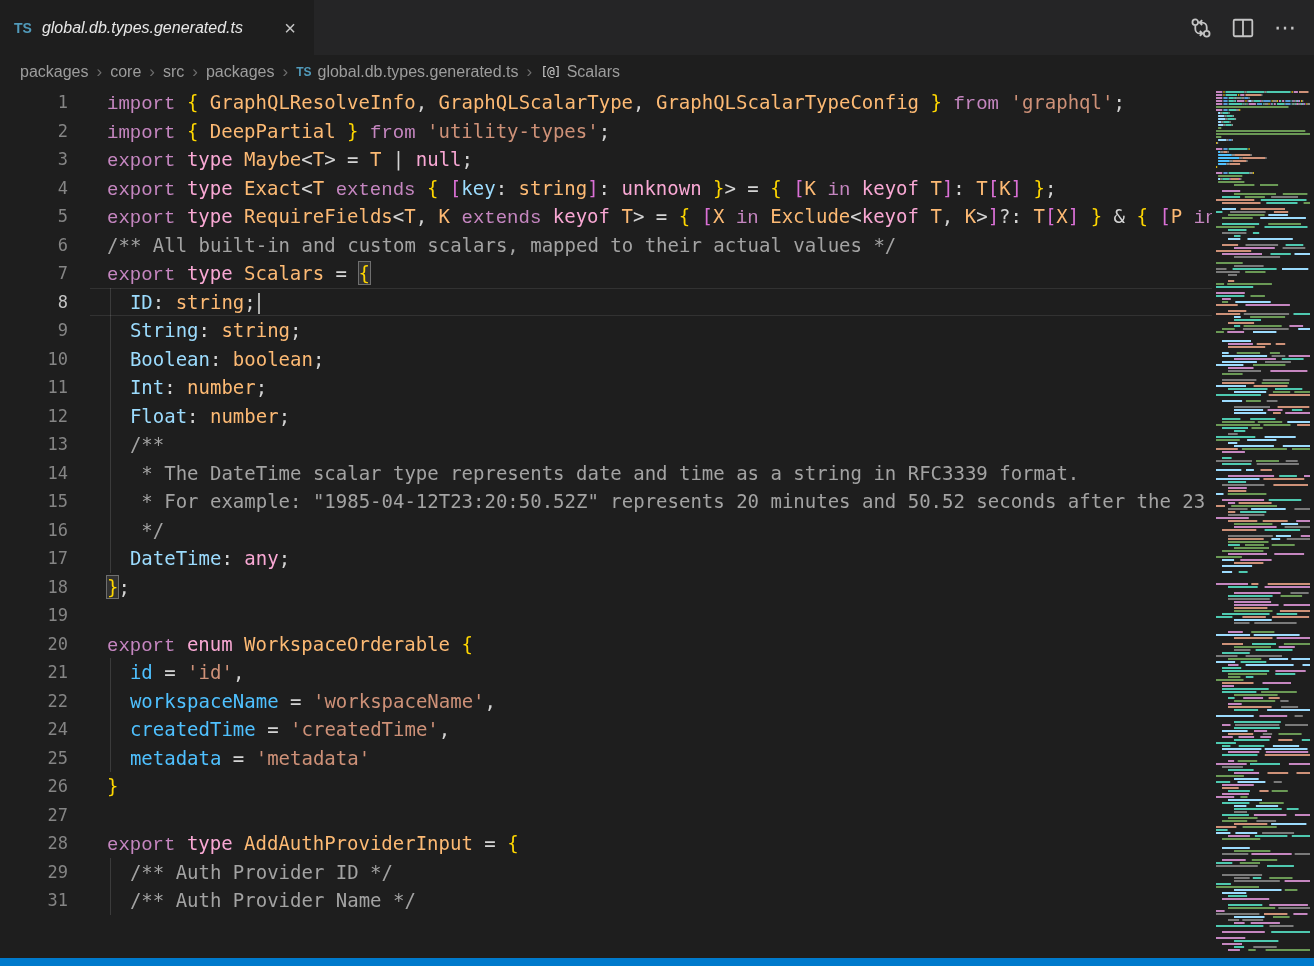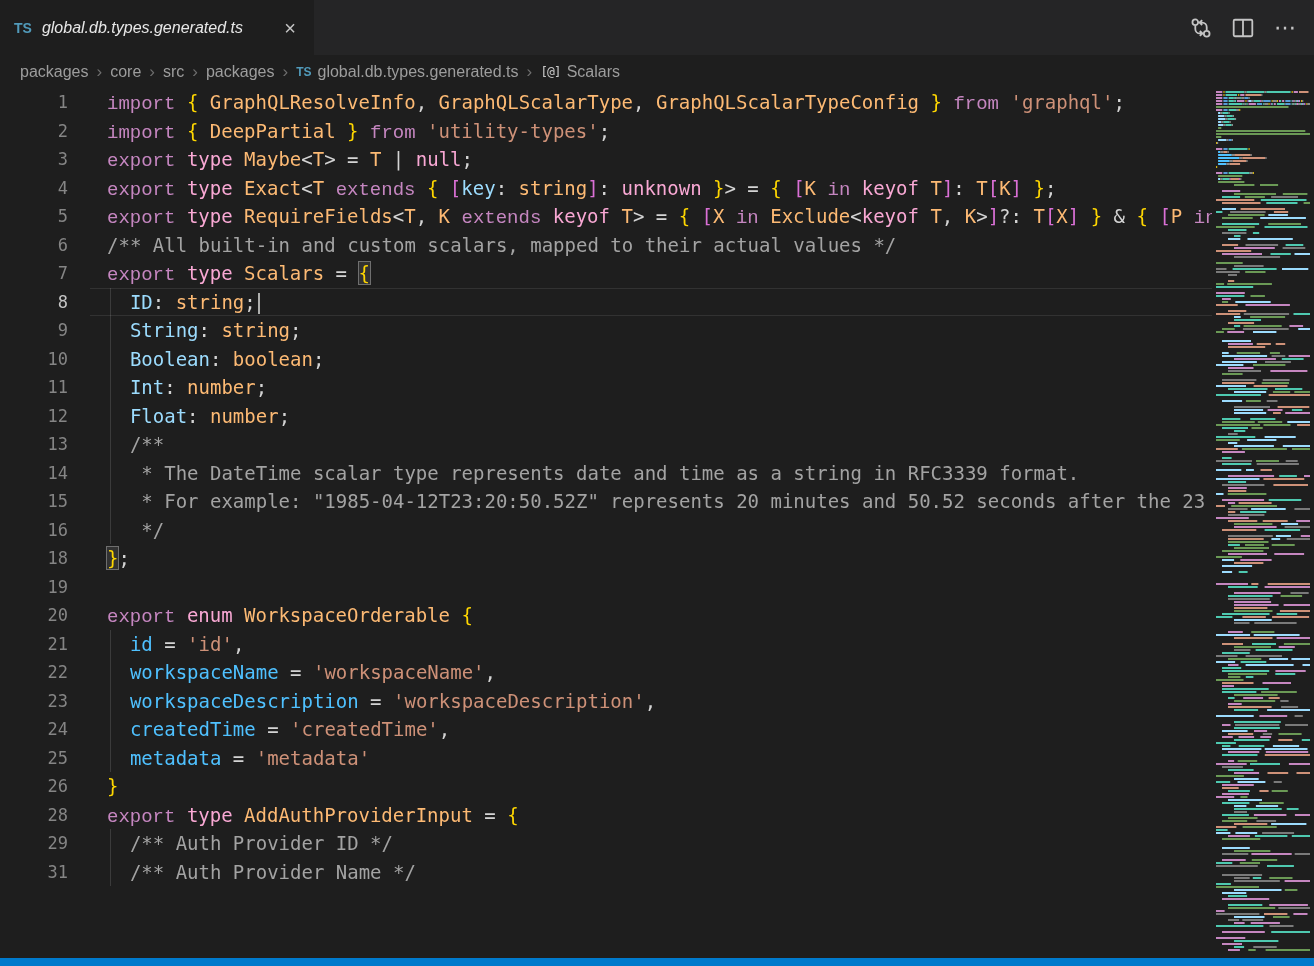--- a/index.html
+++ b/index.html
@@ -122,29 +122,30 @@
     <div class="line-row"><span class="gutter">7</span><span class="code"><span class="tk-k">export</span><span class="tk-p"> </span><span class="tk-b">type</span><span class="tk-p"> </span><span class="tk-t">Scalars</span><span class="tk-p"> = </span><span class="tk-g1 tk-mb">{</span></span></div>
     <div class="line-row active"><span class="gutter g-active">8</span><span class="code guide"><span class="tk-p">  </span><span class="tk-v">ID</span><span class="tk-p">: </span><span class="tk-t">string</span><span class="tk-p">;</span><span class="cursor"></span></span></div>
     <div class="line-row"><span class="gutter">9</span><span class="code guide"><span class="tk-p">  </span><span class="tk-v">String</span><span class="tk-p">: </span><span class="tk-t">string</span><span class="tk-p">;</span></span></div>
     <div class="line-row"><span class="gutter">10</span><span class="code guide"><span class="tk-p">  </span><span class="tk-v">Boolean</span><span class="tk-p">: </span><span class="tk-t">boolean</span><span class="tk-p">;</span></span></div>
     <div class="line-row"><span class="gutter">11</span><span class="code guide"><span class="tk-p">  </span><span class="tk-v">Int</span><span class="tk-p">: </span><span class="tk-t">number</span><span class="tk-p">;</span></span></div>
     <div class="line-row"><span class="gutter">12</span><span class="code guide"><span class="tk-p">  </span><span class="tk-v">Float</span><span class="tk-p">: </span><span class="tk-t">number</span><span class="tk-p">;</span></span></div>
     <div class="line-row"><span class="gutter">13</span><span class="code guide"><span class="tk-p">  </span><span class="tk-c">/**</span></span></div>
     <div class="line-row"><span class="gutter">14</span><span class="code guide"><span class="tk-c">   * The DateTime scalar type represents date and time as a string in RFC3339 format.</span></span></div>
     <div class="line-row"><span class="gutter">15</span><span class="code guide"><span class="tk-c">   * For example: "1985-04-12T23:20:50.52Z" represents 20 minutes and 50.52 seconds after the 23</span></span></div>
     <div class="line-row"><span class="gutter">16</span><span class="code guide"><span class="tk-c">   */</span></span></div>
+    <div class="line-row"><span class="gutter">17</span><span class="code guide"><span class="tk-p">  </span><span class="tk-v">DateTime</span><span class="tk-p">: </span><span class="tk-b">any</span><span class="tk-p">;</span></span></div>
     <div class="line-row"><span class="gutter">18</span><span class="code"><span class="tk-g1 tk-mb">}</span><span class="tk-p">;</span></span></div>
     <div class="line-row"><span class="gutter">19</span><span class="code"></span></div>
     <div class="line-row"><span class="gutter">20</span><span class="code"><span class="tk-k">export</span><span class="tk-p"> </span><span class="tk-b">enum</span><span class="tk-p"> </span><span class="tk-t">WorkspaceOrderable</span><span class="tk-p"> </span><span class="tk-g1">{</span></span></div>
     <div class="line-row"><span class="gutter">21</span><span class="code guide"><span class="tk-p">  </span><span class="tk-e">id</span><span class="tk-p"> = </span><span class="tk-s">'id'</span><span class="tk-p">,</span></span></div>
     <div class="line-row"><span class="gutter">22</span><span class="code guide"><span class="tk-p">  </span><span class="tk-e">workspaceName</span><span class="tk-p"> = </span><span class="tk-s">'workspaceName'</span><span class="tk-p">,</span></span></div>
-    <div class="line-row"><span class="gutter">23</span><span class="code guide"><span class="tk-p">  </span><span class="tk-e">workspaceDescription</span><span class="tk-p"> = </span><span class="tk-s">'workspaceDescription'</span><span class="tk-p">,</span></span></div>
     <div class="line-row"><span class="gutter">24</span><span class="code guide"><span class="tk-p">  </span><span class="tk-e">createdTime</span><span class="tk-p"> = </span><span class="tk-s">'createdTime'</span><span class="tk-p">,</span></span></div>
     <div class="line-row"><span class="gutter">25</span><span class="code guide"><span class="tk-p">  </span><span class="tk-e">metadata</span><span class="tk-p"> = </span><span class="tk-s">'metadata'</span></span></div>
     <div class="line-row"><span class="gutter">26</span><span class="code"><span class="tk-g1">}</span></span></div>
+    <div class="line-row"><span class="gutter">27</span><span class="code"></span></div>
     <div class="line-row"><span class="gutter">28</span><span class="code"><span class="tk-k">export</span><span class="tk-p"> </span><span class="tk-b">type</span><span class="tk-p"> </span><span class="tk-t">AddAuthProviderInput</span><span class="tk-p"> = </span><span class="tk-g1">{</span></span></div>
     <div class="line-row"><span class="gutter">29</span><span class="code guide"><span class="tk-p">  </span><span class="tk-c">/** Auth Provider ID */</span></span></div>
     <div class="line-row"><span class="gutter">31</span><span class="code guide"><span class="tk-p">  </span><span class="tk-c">/** Auth Provider Name */</span></span></div>
   </div>
 
 <div class="minimap">
   <svg id="mm-svg" width="102" height="870">
       <rect x="4.0" y="3" width="6.3" height="2" fill="#C586C0"></rect>
       <rect x="11.4" y="3" width="1.2" height="2" fill="#d0b10e"></rect>
       <rect x="13.5" y="3" width="18.9" height="2" fill="#4EC9B0"></rect>

